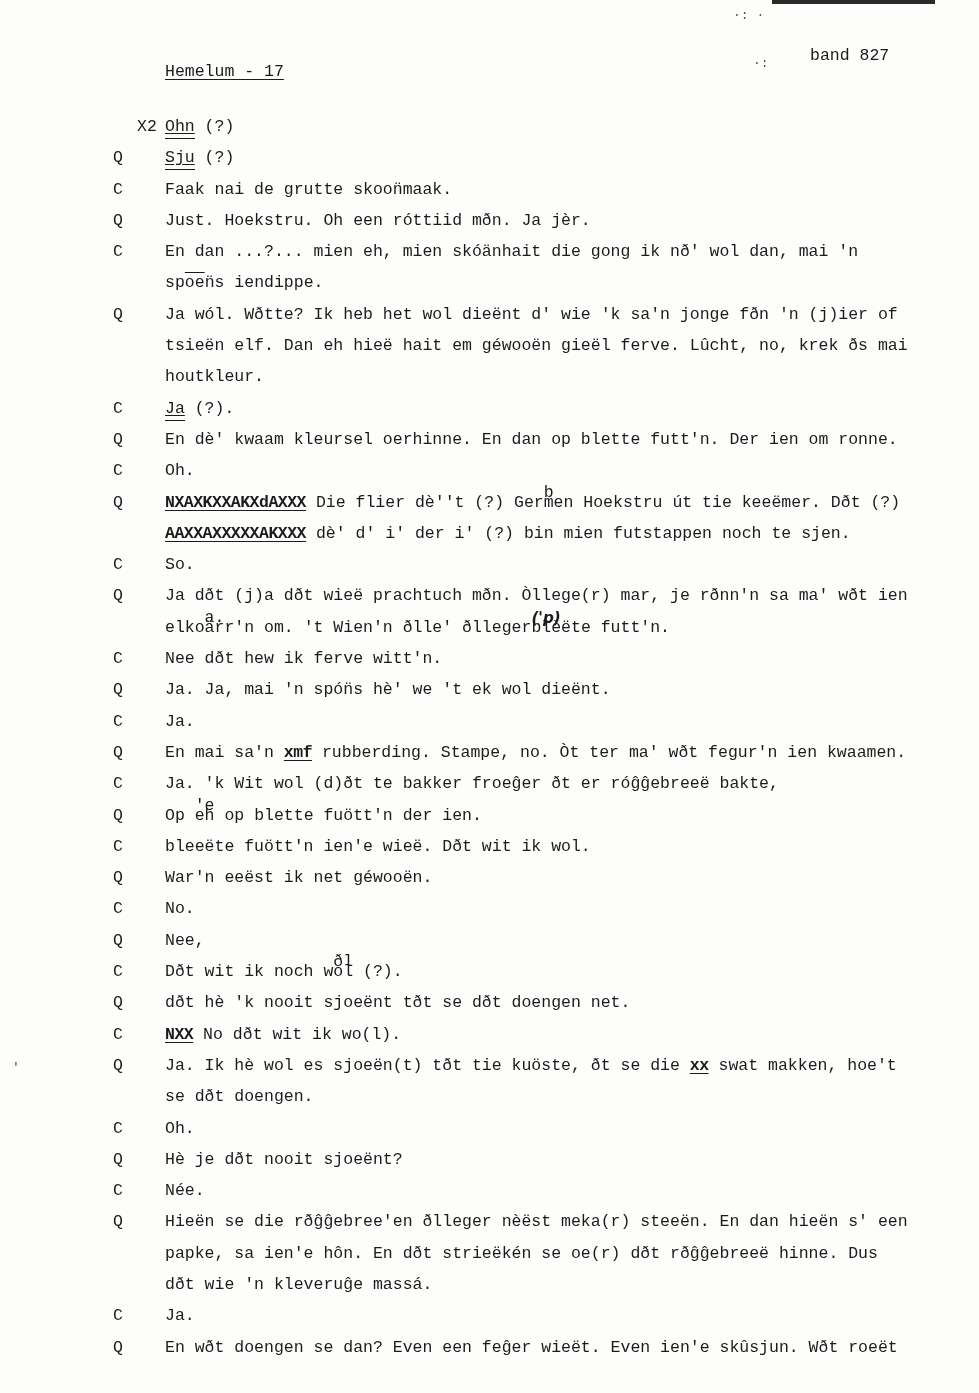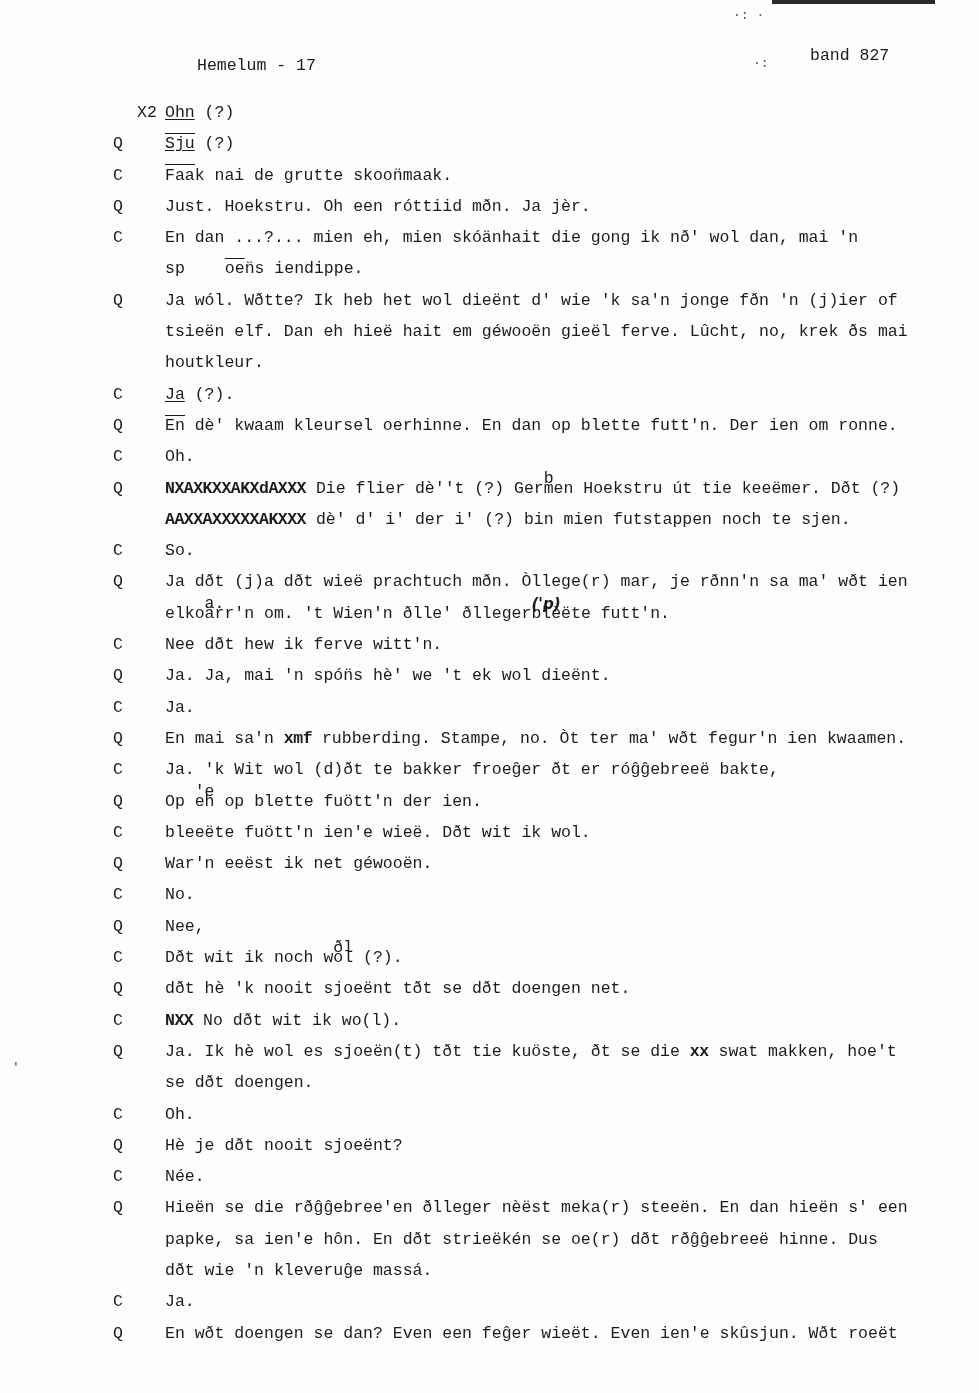--- a/index.html
+++ b/index.html
@@ -6,52 +6,51 @@
   #page {
     position:relative;
     width:979px; height:1393px;
     background:#fdfdfc;
     font-family:"Liberation Mono","DejaVu Sans Mono",monospace;
     color:#1b1b1b;
     font-size:16.5px;
     overflow:hidden;
   }
   #header-title {
-    position:absolute; left:165px; top:56px;
-    text-underline-offset:3px;
+    position:absolute; left:165px; top:62px;
+    text-decoration:underline; text-underline-offset:3px;
     white-space:pre;
-    margin-left:32px;
   }
   #header-band {
     position:absolute; left:802px; top:46px; white-space:pre;margin-left:8px;
   }
-  #transcript { position:absolute; left:113px; top:97px; width:866px; }
+  #transcript { position:absolute; left:113px; top:111px; width:866px; }
   .row { display:flex; align-items:flex-start; }
   .speaker {
     flex:0 0 52px; width:52px;
     height:31.3px; line-height:31.3px;
     white-space:pre;
   }
   .speaker.wide { padding-left:24px; box-sizing:border-box; }
   .body { flex:1 1 auto; min-width:0; }
   .line { height:31.3px; line-height:31.3px; white-space:pre; }
   .u { text-underline-offset:3px; }
   .u2 {
     text-decoration:underline; text-underline-offset:2px;
-    border-bottom:1px solid currentColor; padding-bottom:11px;
+    border-bottom:1px solid currentColor; padding-bottom:2px;
   }
   .x {
     font-weight:700; letter-spacing:-0.5px;
-    text-underline-offset:3px;
+    text-decoration:underline; text-underline-offset:3px;
   }
   .sup {
     display:inline-block; width:0; overflow:visible;
     white-space:pre; transform:translateY(-0.62em);
   }
-  .ov { text-decoration:overline;margin-left:40px; }
+  .ov { text-decoration:overline; }
   .hand {
     font-family:"DejaVu Sans",sans-serif;
     font-weight:700; font-style:italic; font-size:0.92em;
   }
   .mark { position:absolute; color:#555; font-size:13px; white-space:pre; }
   #scan-strip {
     position:absolute; left:772px; top:0; width:163px; height:4px;
     background:#2a2a2a;
   }
 </style>

